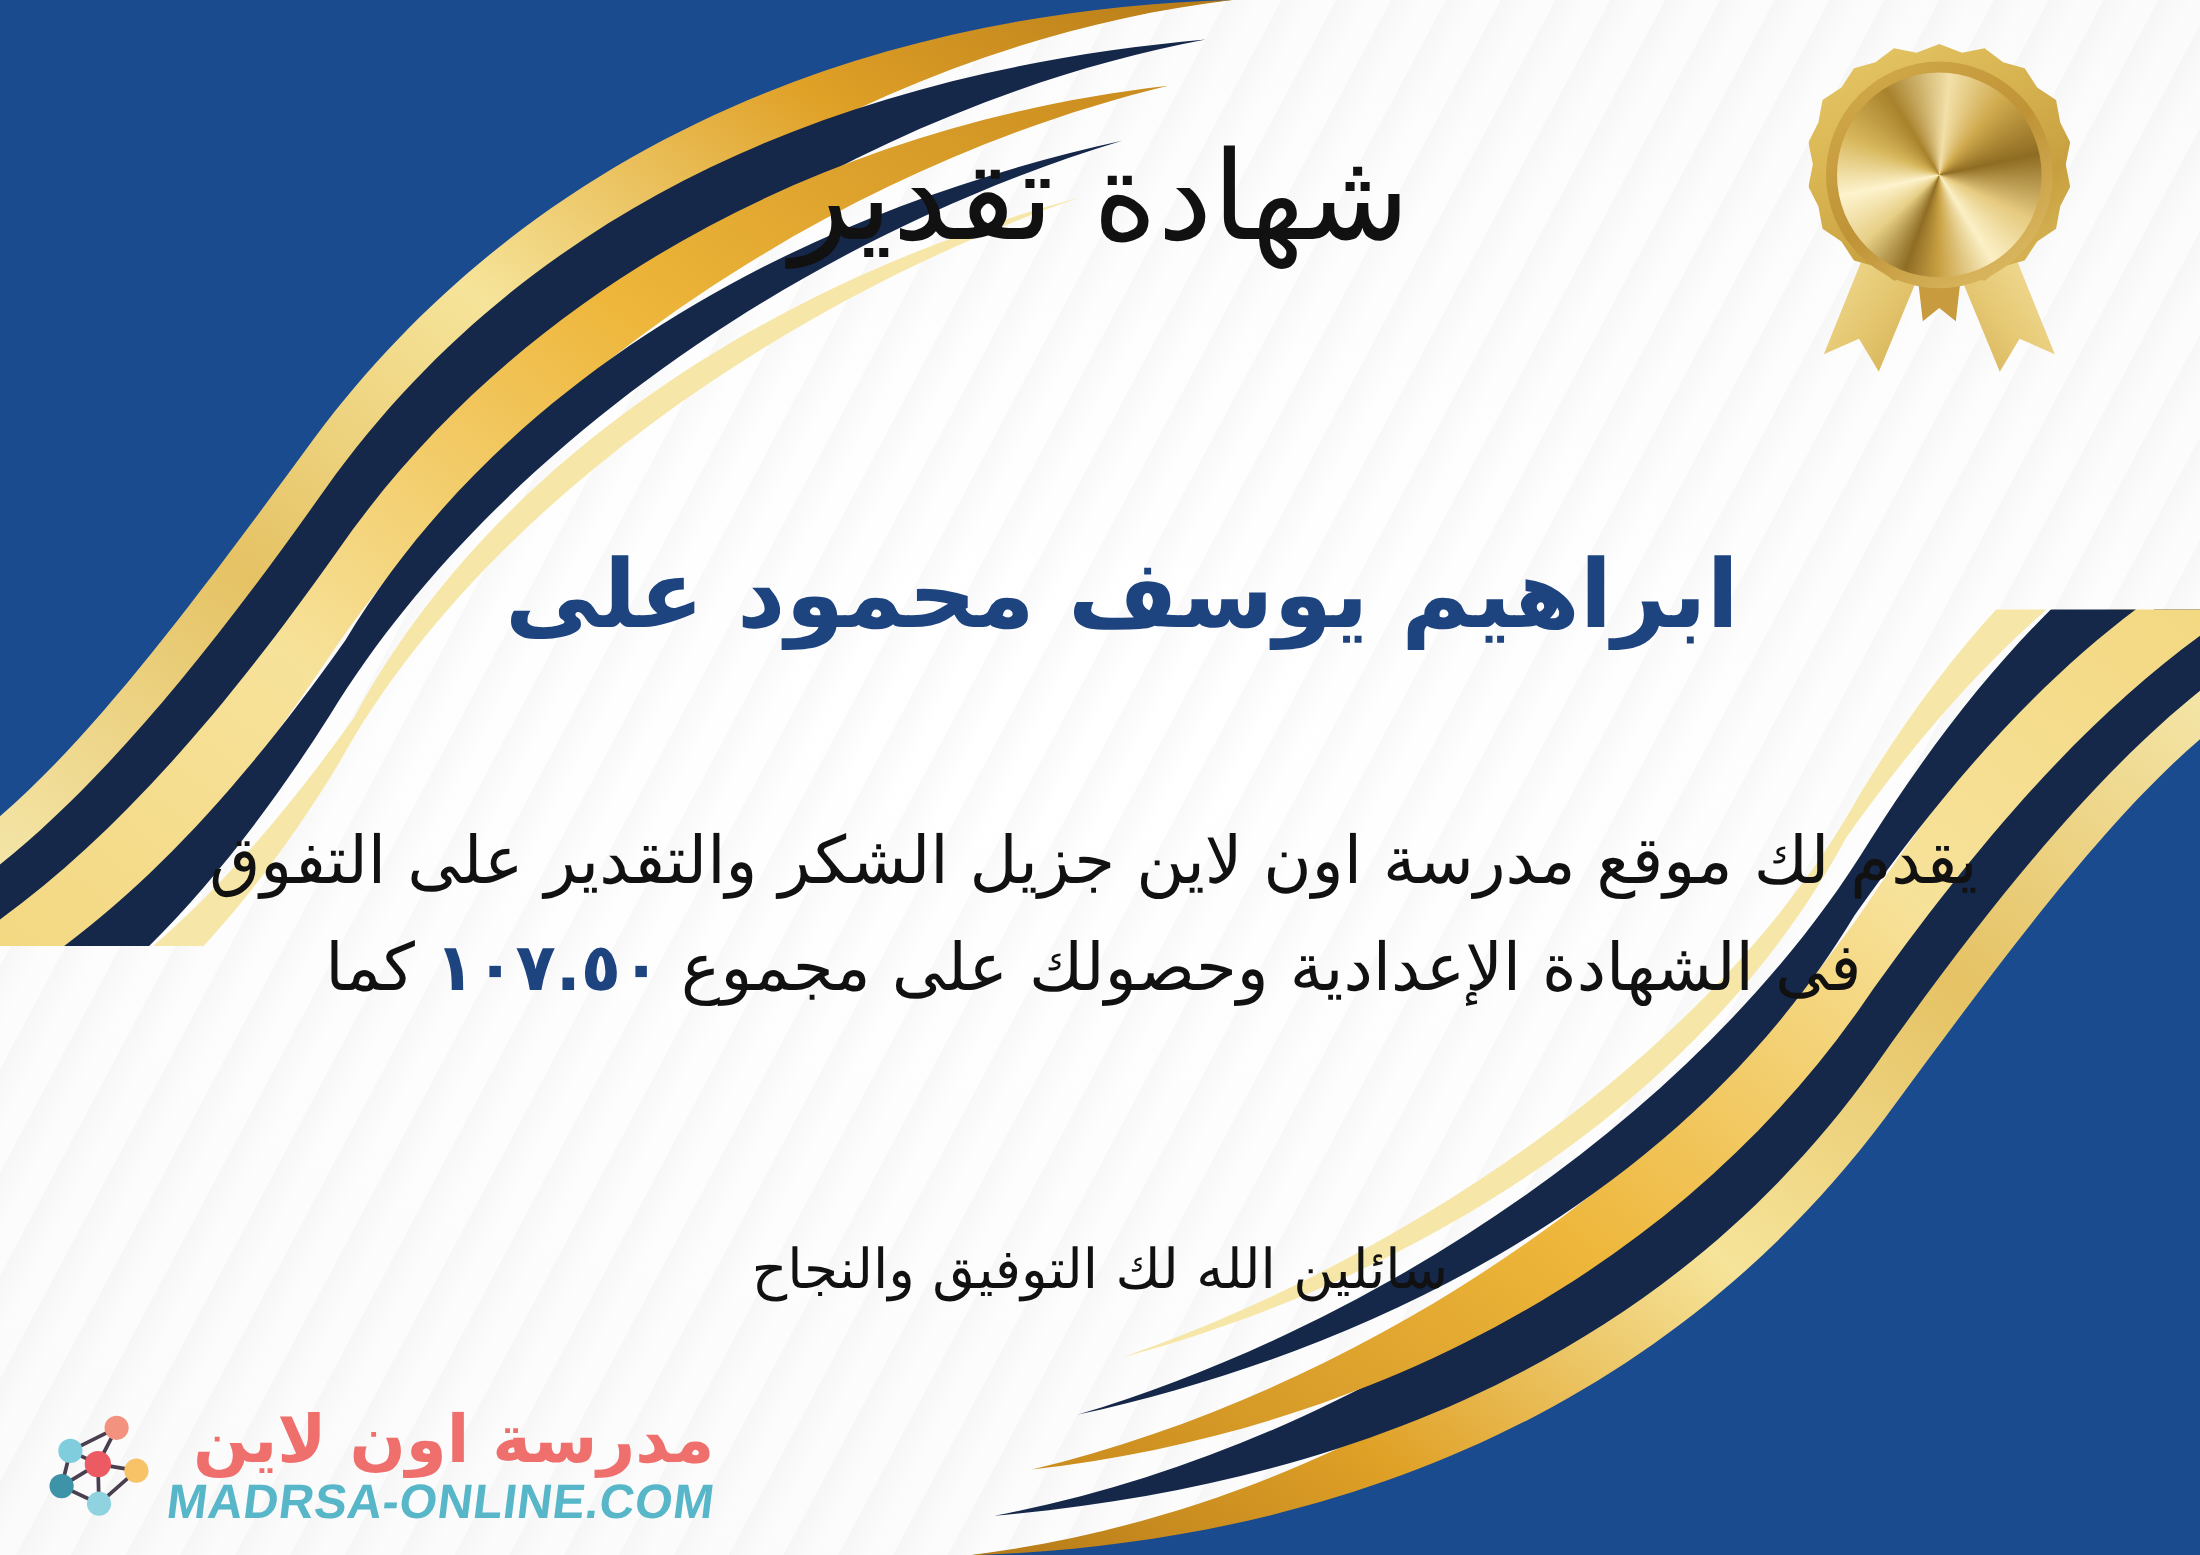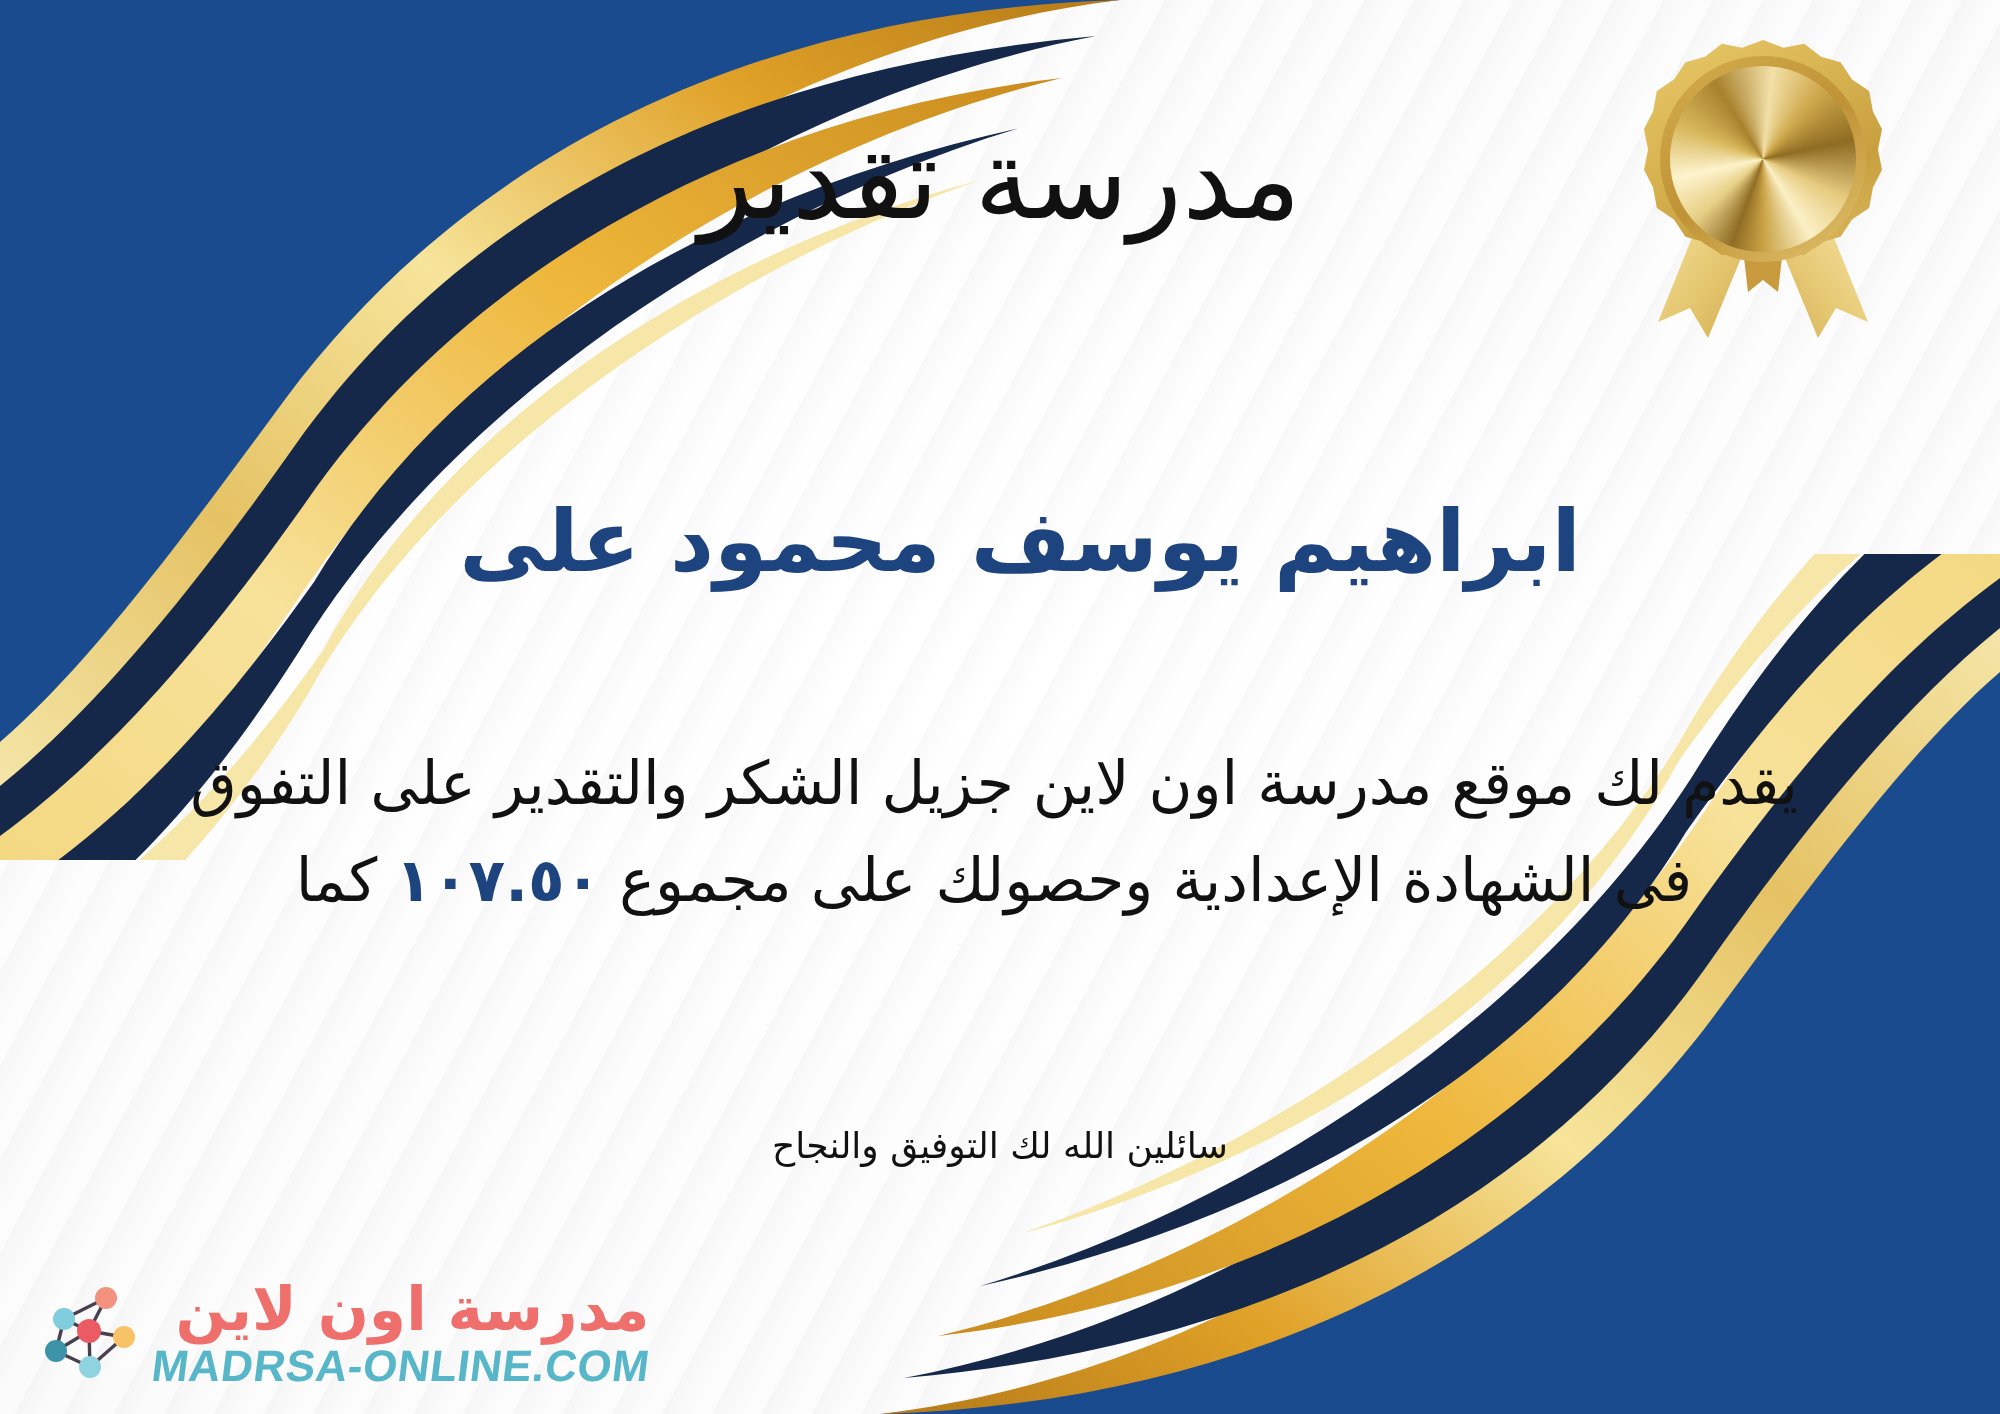--- a/index.html
+++ b/index.html
@@ -138,21 +138,21 @@
     color:#1e4480;
     font-weight:700;
     padding:0 18px;
     letter-spacing:1px;
   }
 
   .closing-line {
     position:absolute;
     top:1125px; left:0; right:0;
     text-align:center;
-    font-size:36px;
+    font-size:50px;
     color:#111111;
   }
 
   
   .brand {
     position:absolute;
     left:34px; bottom:24px;
     display:flex;
     flex-direction:row-reverse;
     align-items:center;
@@ -284,21 +284,21 @@
     </svg>
     <div class="rosette">
       <div class="scallop"></div>
       <div class="ring-outer"></div>
       <div class="ring-inner"></div>
     </div>
   </div>
 
   <div class="content">
 
-    <div class="cert-title">مدرسة تقدير</div>
+    <div class="cert-title">شهادة تقدير</div>
 
     <div class="recipient-name">ابراهيم يوسف محمود على</div>
 
     <div class="body-block">
       <span class="body-line">يقدم لك موقع مدرسة اون لاين جزيل الشكر  والتقدير على التفوق</span>
       <span class="body-line"><span>فى الشهادة الإعدادية وحصولك على مجموع</span><span class="grade-value">١٠٧.٥٠</span><span>كما</span></span>
     </div>
 
     <div class="closing-line">سائلين الله لك التوفيق  والنجاح</div>
   </div>

